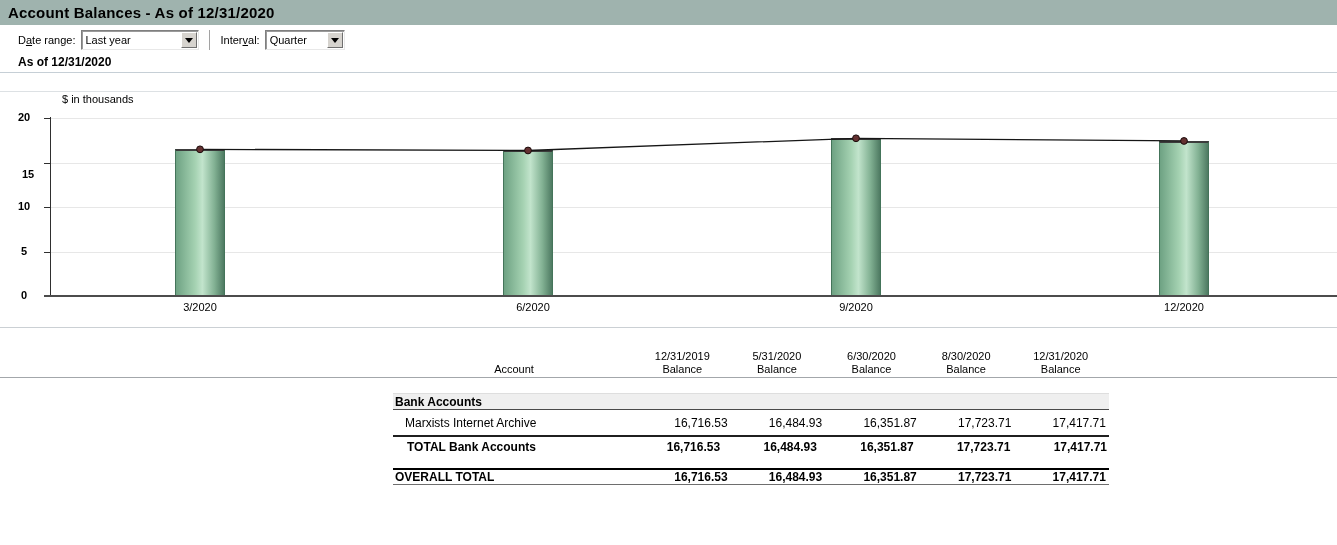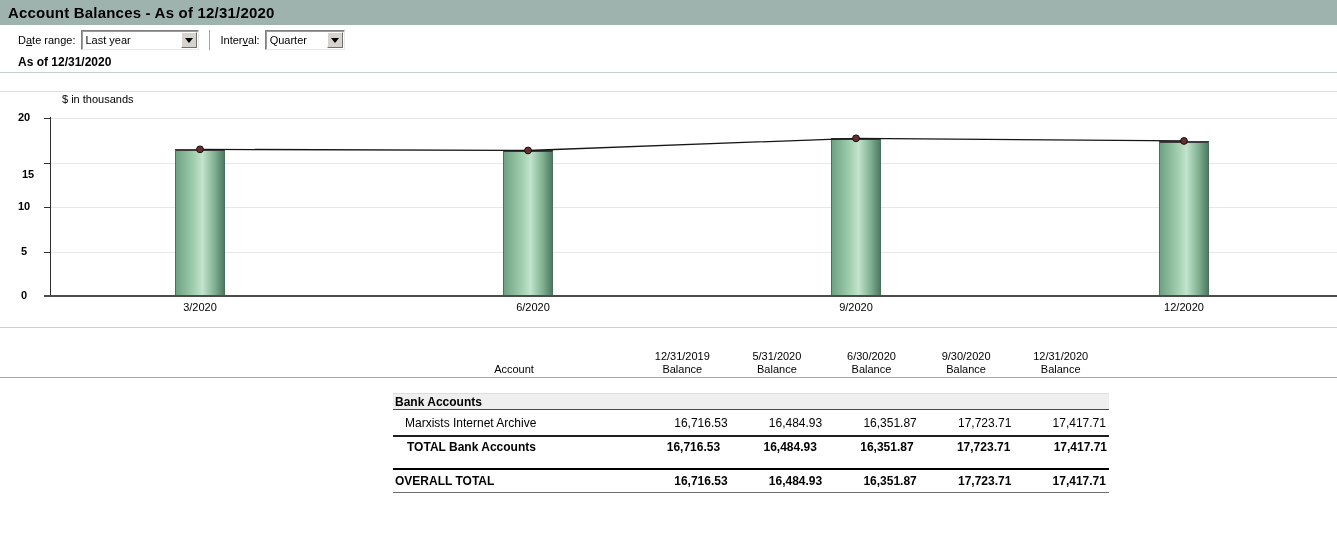--- a/index.html
+++ b/index.html
@@ -51,21 +51,21 @@
   .acct-cell{width:242px;box-sizing:border-box;white-space:nowrap;}
   .num-cell{width:94.6px;text-align:right;box-sizing:border-box;padding-right:2px;}
   .row-section{height:17px;background:#efefef;border-top:1px solid #dedede;
                border-bottom:1px solid #4a4a4a;font-weight:700;}
   .row-section .acct-cell{padding-left:2px;}
   .row-account{height:27px;border-bottom:2px solid #1f1f1f;}
   .row-account .acct-cell{padding-left:12px;}
   .row-total{height:19px;font-weight:700;gap:6px;}
   .row-total .acct-cell{padding-left:14px;}
   .row-spacer{height:12px;}
-  .row-overall{height:25px;font-weight:700;border-top:2px solid #000;border-bottom:1px solid #6e6e6e;}
+  .row-overall{height:17px;font-weight:700;border-top:2px solid #000;border-bottom:1px solid #6e6e6e;}
   .row-overall .acct-cell{padding-left:2px;}
 </style>
 </head>
 <body>
 
 <div id="app">
 
   <div id="titlebar">
     <span class="title">Account Balances - As of 12/31/2020</span>
   </div>
@@ -137,21 +137,21 @@
       </div>
       <div class="col-head" style="left: 729.6px; width: 94.6px; top: 350px;">
         <div>5/31/2020</div>
         <div>Balance</div>
       </div>
       <div class="col-head" style="left: 824.2px; width: 94.6px; top: 350px;">
         <div>6/30/2020</div>
         <div>Balance</div>
       </div>
       <div class="col-head" style="left: 918.8px; width: 94.6px; top: 350px;">
-        <div>9/30/2020</div>
+        <div>8/30/2020</div>
         <div>Balance</div>
       </div>
       <div class="col-head" style="left: 1013.4px; width: 94.6px; top: 350px;">
         <div>12/31/2020</div>
         <div>Balance</div>
       </div>
     </div>
   <div class="hline" id="thead-underline"></div>
 
   <div id="tbody">

